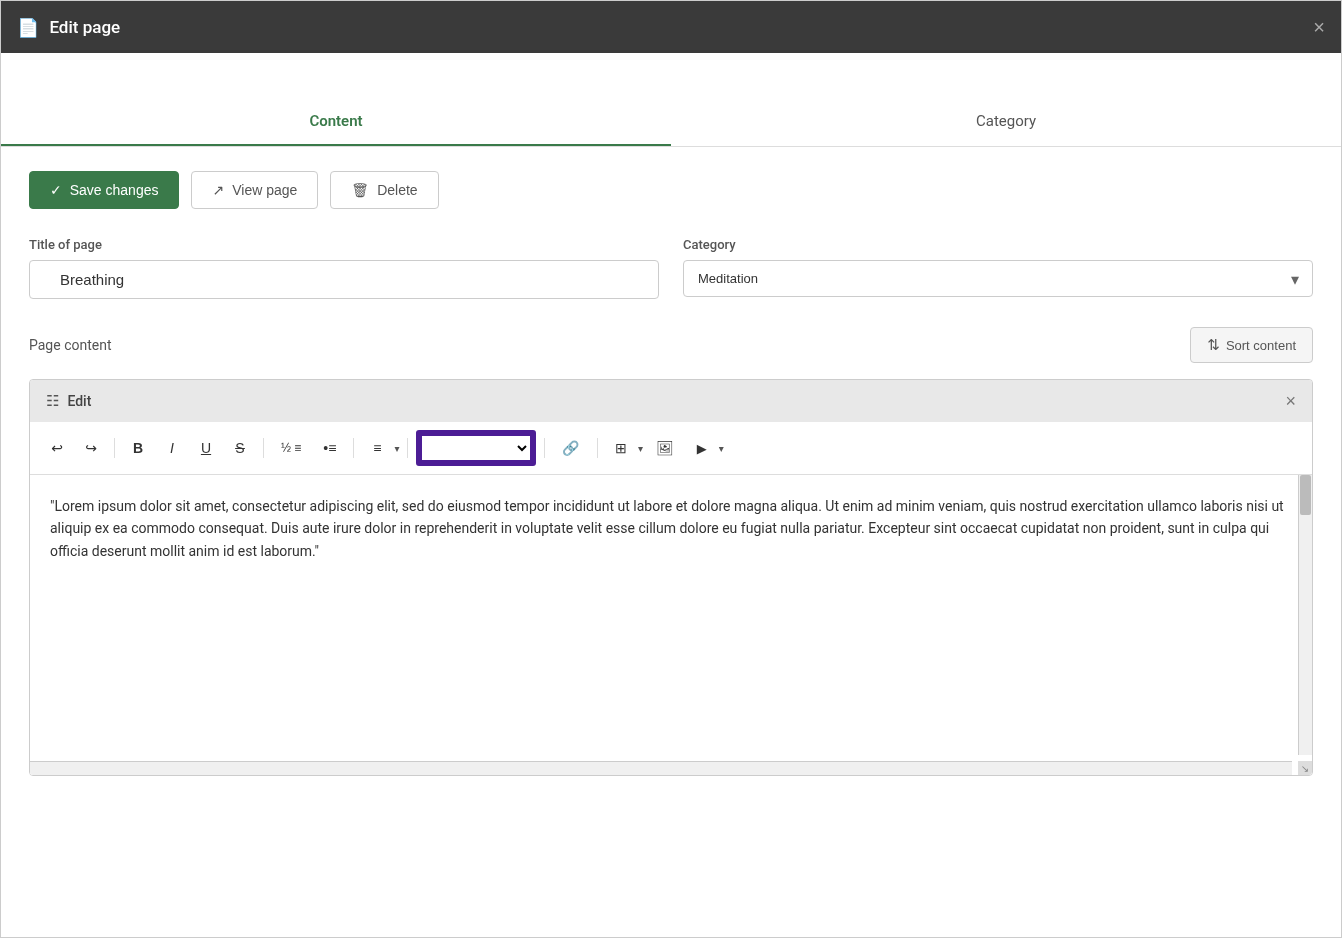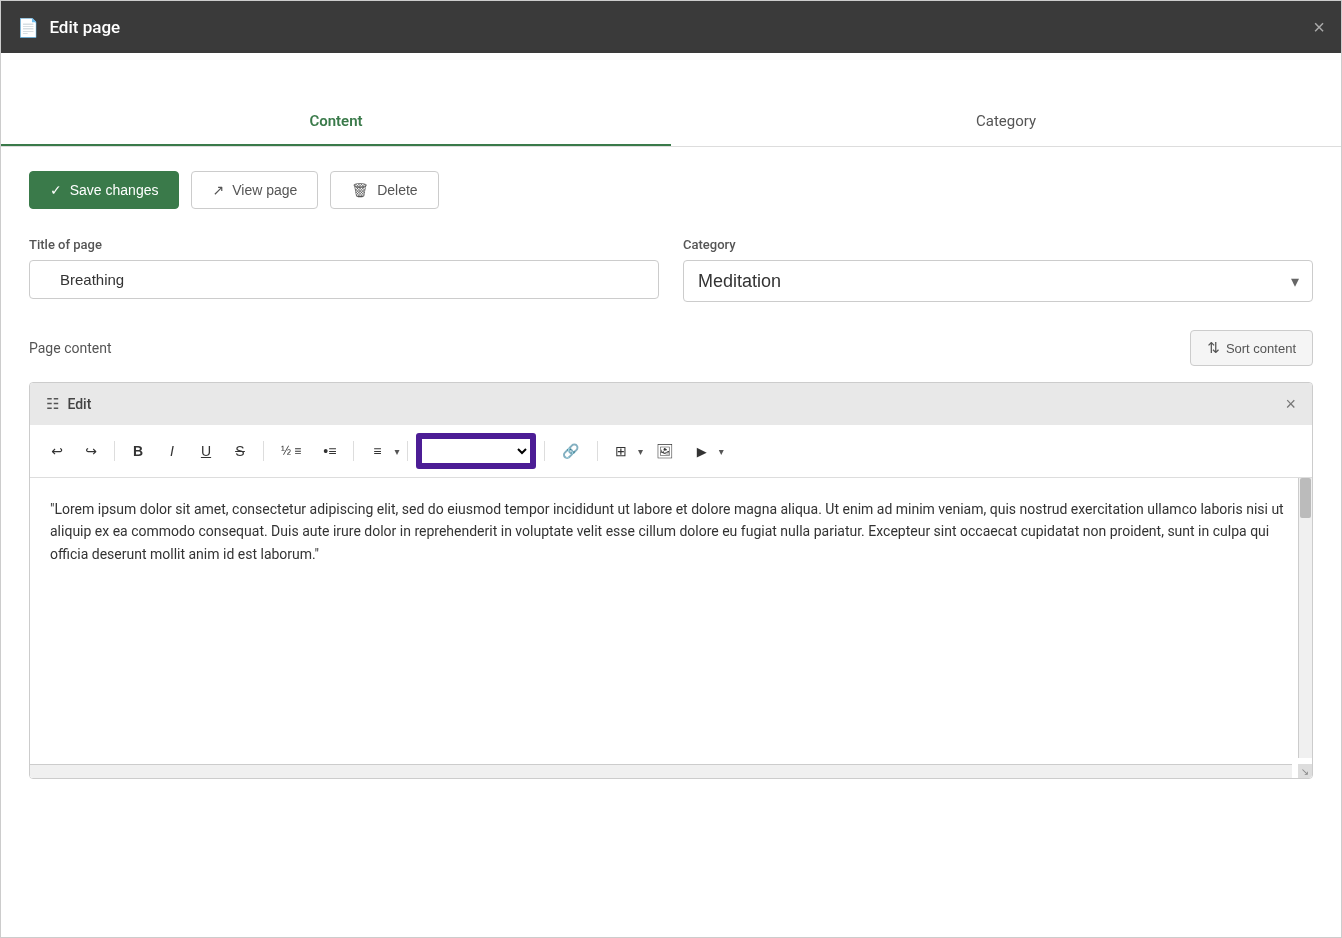--- a/index.html
+++ b/index.html
@@ -30,21 +30,21 @@
     .btn-secondary { background: #fff; color: #555; border-color: #ccc; }
     .btn-danger { background: #fff; color: #555; border-color: #ccc; }
     .btn-icon { font-size: 14px; }
 
     
     .form-row { display: flex; gap: 24px; margin-bottom: 28px; }
     .form-group { display: flex; flex-direction: column; gap: 8px; }
     .form-group.half { flex: 1; }
     .form-label { font-size: 13px; color: #555; font-weight: 500; }
     .form-input { padding: 10px 30px; border: 1px solid #ccc; border-radius: 4px; font-size: 15px; color: #333; background: #fff; outline: none; }
-    .form-select { padding: 10px 14px; border: 1px solid #ccc; border-radius: 4px; font-size: 18px; color: #333; background: #fff; appearance: none; cursor: pointer; width: 100%; }
+    .form-select { padding: 10px 14px; border: 1px solid #ccc; border-radius: 4px; font-size: 13px; color: #333; background: #fff; appearance: none; cursor: pointer; width: 100%; }
     .select-wrapper { position: relative; }
     .select-wrapper::after { content: '▾'; position: absolute; right: 14px; top: 50%; transform: translateY(-50%); pointer-events: none; color: #666; font-size: 16px; }
 
     
     .section-header { display: flex; align-items: center; justify-content: space-between; margin-bottom: 16px; }
     .section-title { font-size: 14px; color: #555; font-weight: 400; }
     .sort-btn { display: inline-flex; align-items: center; gap: 6px; padding: 8px 16px; border: 1px solid #ccc; border-radius: 4px; background: #f5f5f5; color: #555; font-size: 13px; cursor: pointer; }
 
     
     .text-block { border: 1px solid #ccc; border-radius: 4px; overflow: hidden; }

